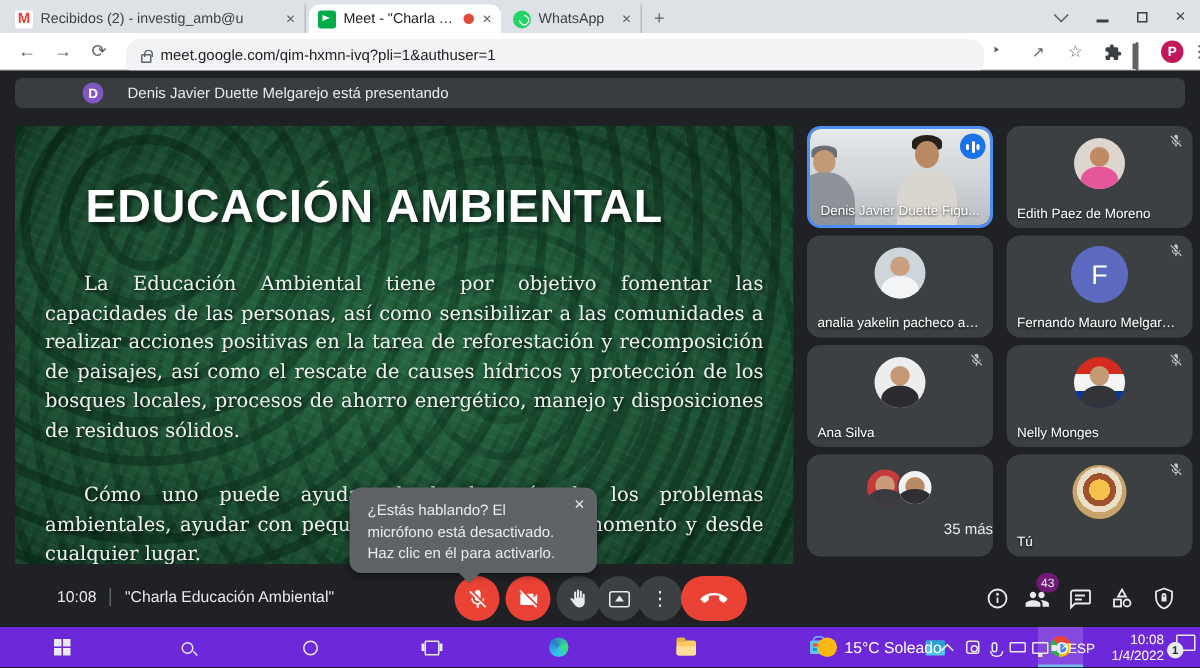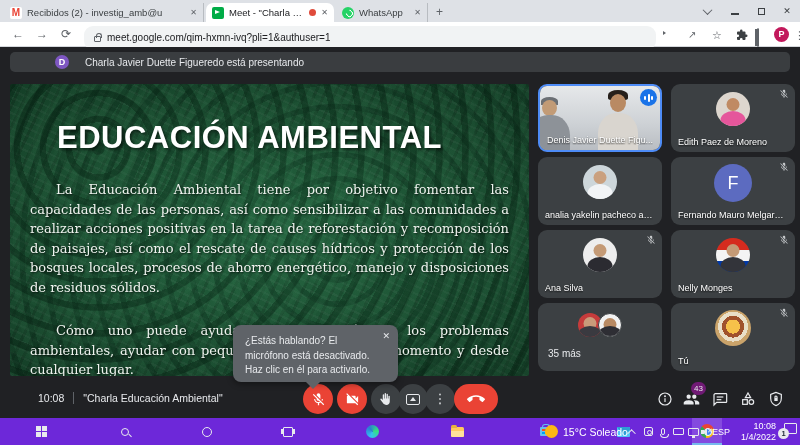--- a/index.html
+++ b/index.html
@@ -91,21 +91,21 @@
   .t1 { left:538px; top:37px; border:2.5px solid #4e8cf7; background:#23272b; }
   .t2 { left:671px; top:37px; }
   .t3 { left:538px; top:110px; }
   .t4 { left:671px; top:110px; }
   .t5 { left:538px; top:183px; }
   .t6 { left:671px; top:183px; }
   .t7 { left:538px; top:256px; }
   .t8 { left:671px; top:256px; }
   .pname { position:absolute; left:7px; bottom:5px; max-width:108px; font-size:9px; color:#fff;
            white-space:nowrap; overflow:hidden; text-overflow:ellipsis; text-shadow:0 1px 2px rgba(0,0,0,.8); }
-  .pname-center { position:absolute; left:0; right:0; bottom:12px; text-align:left; font-size:10px; color:#e8eaed;padding-left:10px; }
+  .pname-center { position:absolute; left:0; right:0; bottom:12px; text-align:right; font-size:10px; color:#e8eaed; }
   .tmute { position:absolute; top:5px; right:6px; width:10px; height:10px; opacity:.8; }
   .audiob { position:absolute; top:3px; right:3px; width:17px; height:17px; border-radius:50%; background:#1a73e8;
             display:flex; align-items:center; justify-content:center; gap:1.5px; }
   .audiob i { display:block; width:2px; background:#fff; border-radius:1px; }
   .audiob i:nth-child(1){height:4px;} .audiob i:nth-child(2){height:8px;} .audiob i:nth-child(3){height:4px;}
 
   .video { position:absolute; inset:0; background:linear-gradient(180deg,#e6e8ea 0%,#cdd1d5 60%,#b9bdc2 100%); }
   .pers { position:absolute; }
   .head { position:absolute; border-radius:50%; }
   .body { position:absolute; border-radius:45% 45% 0 0; }
@@ -265,21 +265,21 @@
     </div>
     <div class="tbic" style="left:757px;"><span class="sidep"></span></div>
     <div id="profile">P</div>
     <div class="tbic vdots" style="left:793px;">⋮</div>
   </div>
 
   <div id="meet">
 
     <div id="banner">
       <span id="banner-avatar">D</span>
-      <span id="banner-text">Charla Javier Duette Figueredo está presentando</span>
+      <span id="banner-text">Denis Javier Duette Melgarejo está presentando</span>
     </div>
 
     <div id="slide">
       <div id="slide-title">EDUCACIÓN AMBIENTAL</div>
       <p class="slide-p" id="slide-p1">La Educación Ambiental tiene por objetivo fomentar las capacidades de las personas, así como sensibilizar a las comunidades a realizar acciones positivas en la tarea de reforestación y recomposición de paisajes, así como el rescate de causes hídricos y protección de los bosques locales, procesos de ahorro energético, manejo y disposiciones de residuos sólidos.</p>
       <p class="slide-p" id="slide-p2">Cómo uno puede ayudar desde la raíz de los problemas ambientales, ayudar con pequeñas acciones en todo momento y desde cualquier lugar.</p>
     </div>
 
     <div id="tooltip">
       <span>¿Estás hablando? El micrófono está desactivado. Haz clic en él para activarlo.</span>

